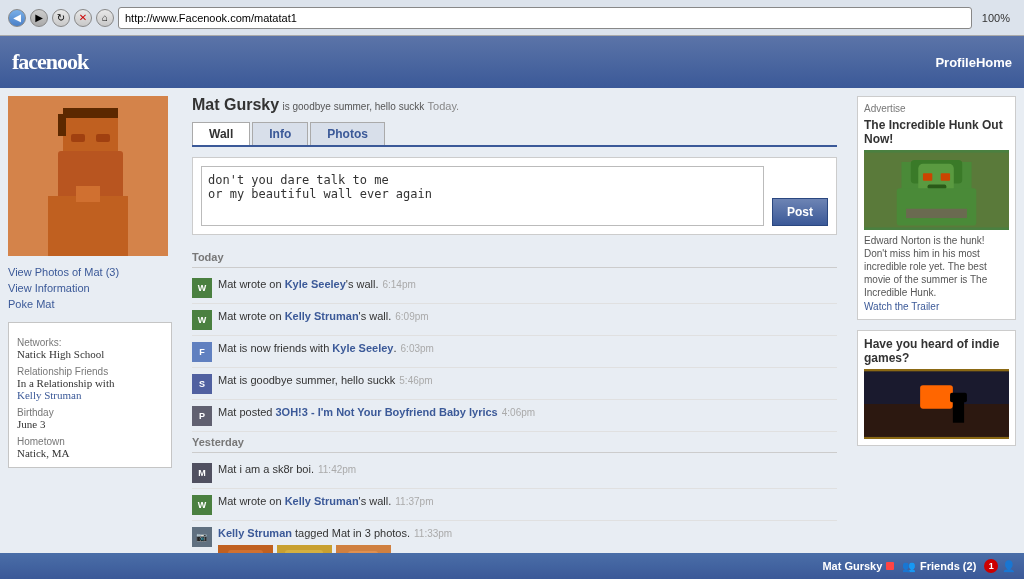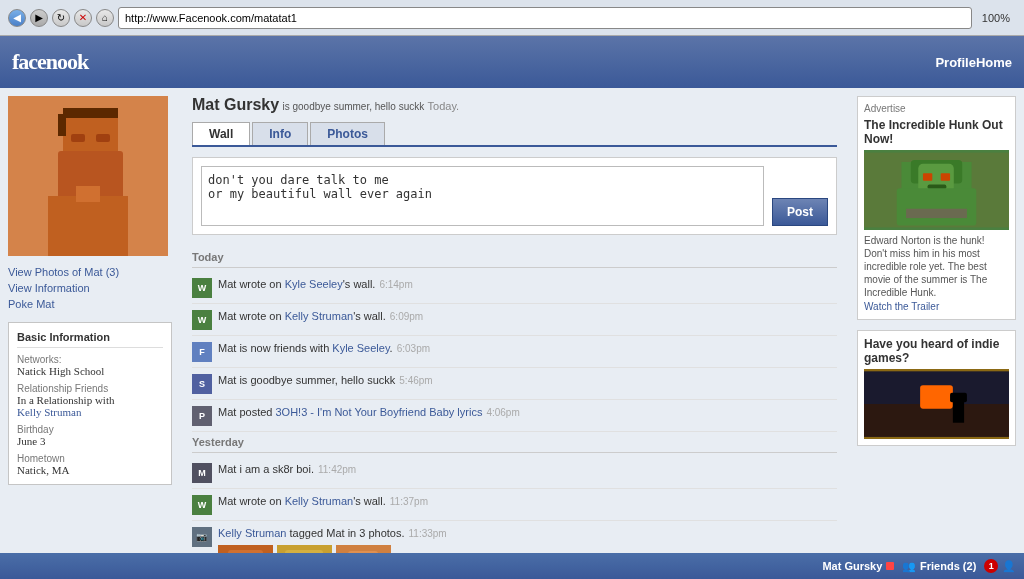--- a/index.html
+++ b/index.html
@@ -246,21 +246,21 @@
       flex-shrink: 0;
       margin-top: 1px;
     }
     .feed-text {
       flex: 1;
       line-height: 1.4;
     }
     .feed-text a {
       color: #3b5998;
       text-decoration: none;
-      font-weight: normal;
+      font-weight: bold;
       margin-top: 13px;
     }
     .feed-time {
       color: #aaa;
       font-size: 10px;
       margin-left: 4px;
     }
 
     .photo-thumbs {
       display: flex;
@@ -443,21 +443,20 @@
       </svg>
     </div>
 
     <div class="sidebar-links">
       <a href="#">View Photos of Mat (3)</a>
       <a href="#">View Information</a>
       <a href="#">Poke Mat</a>
     </div>
 
     <div class="info-box">
-      <h3>Basic Information</h3>
       <div class="info-label">Networks:</div>
       <div class="info-value">Natick High School</div>
       <div class="info-label">Relationship Friends</div>
       <div class="info-value">
         <span>In a Relationship with</span>
         <br><a href="#" class="info-link">Kelly Struman</a>
       </div>
       <div class="info-label">Birthday</div>
       <div class="info-value">June 3</div>
       <div class="info-label">Hometown</div>

